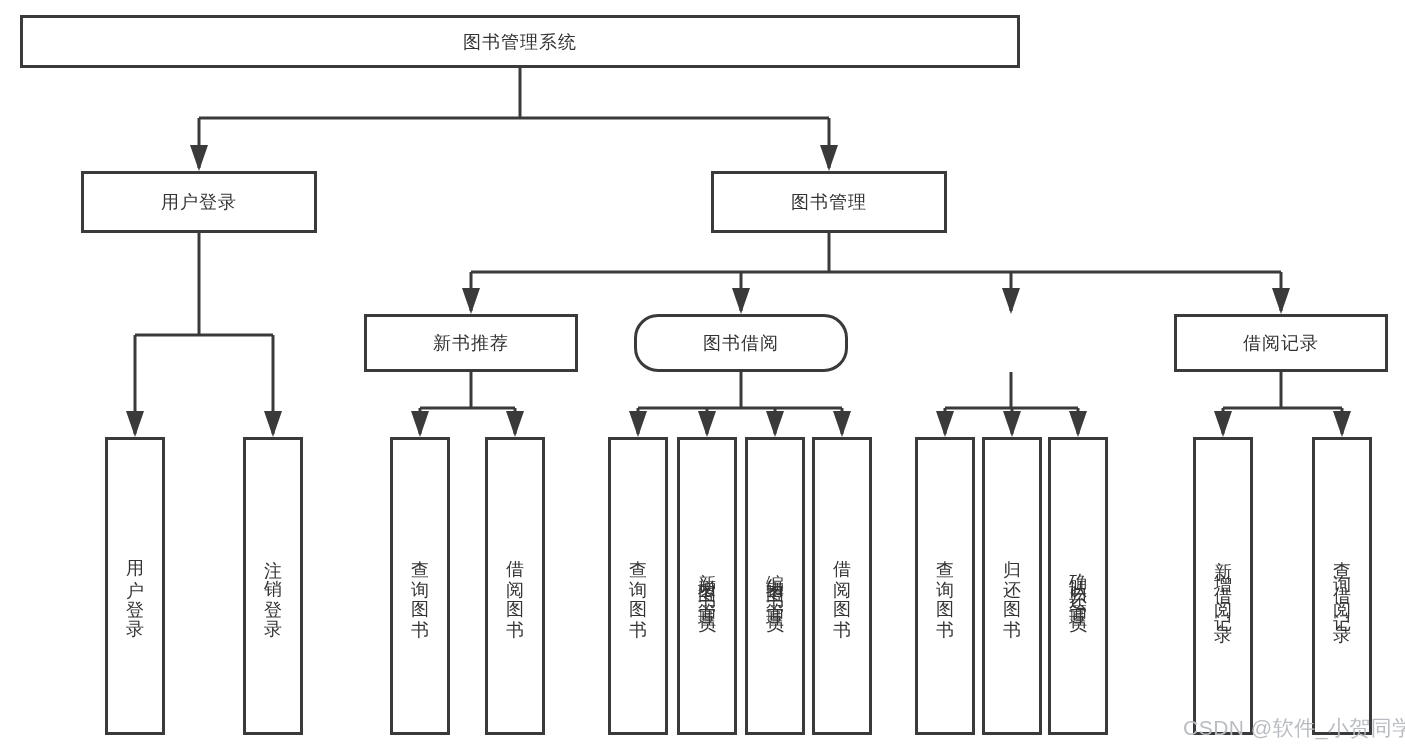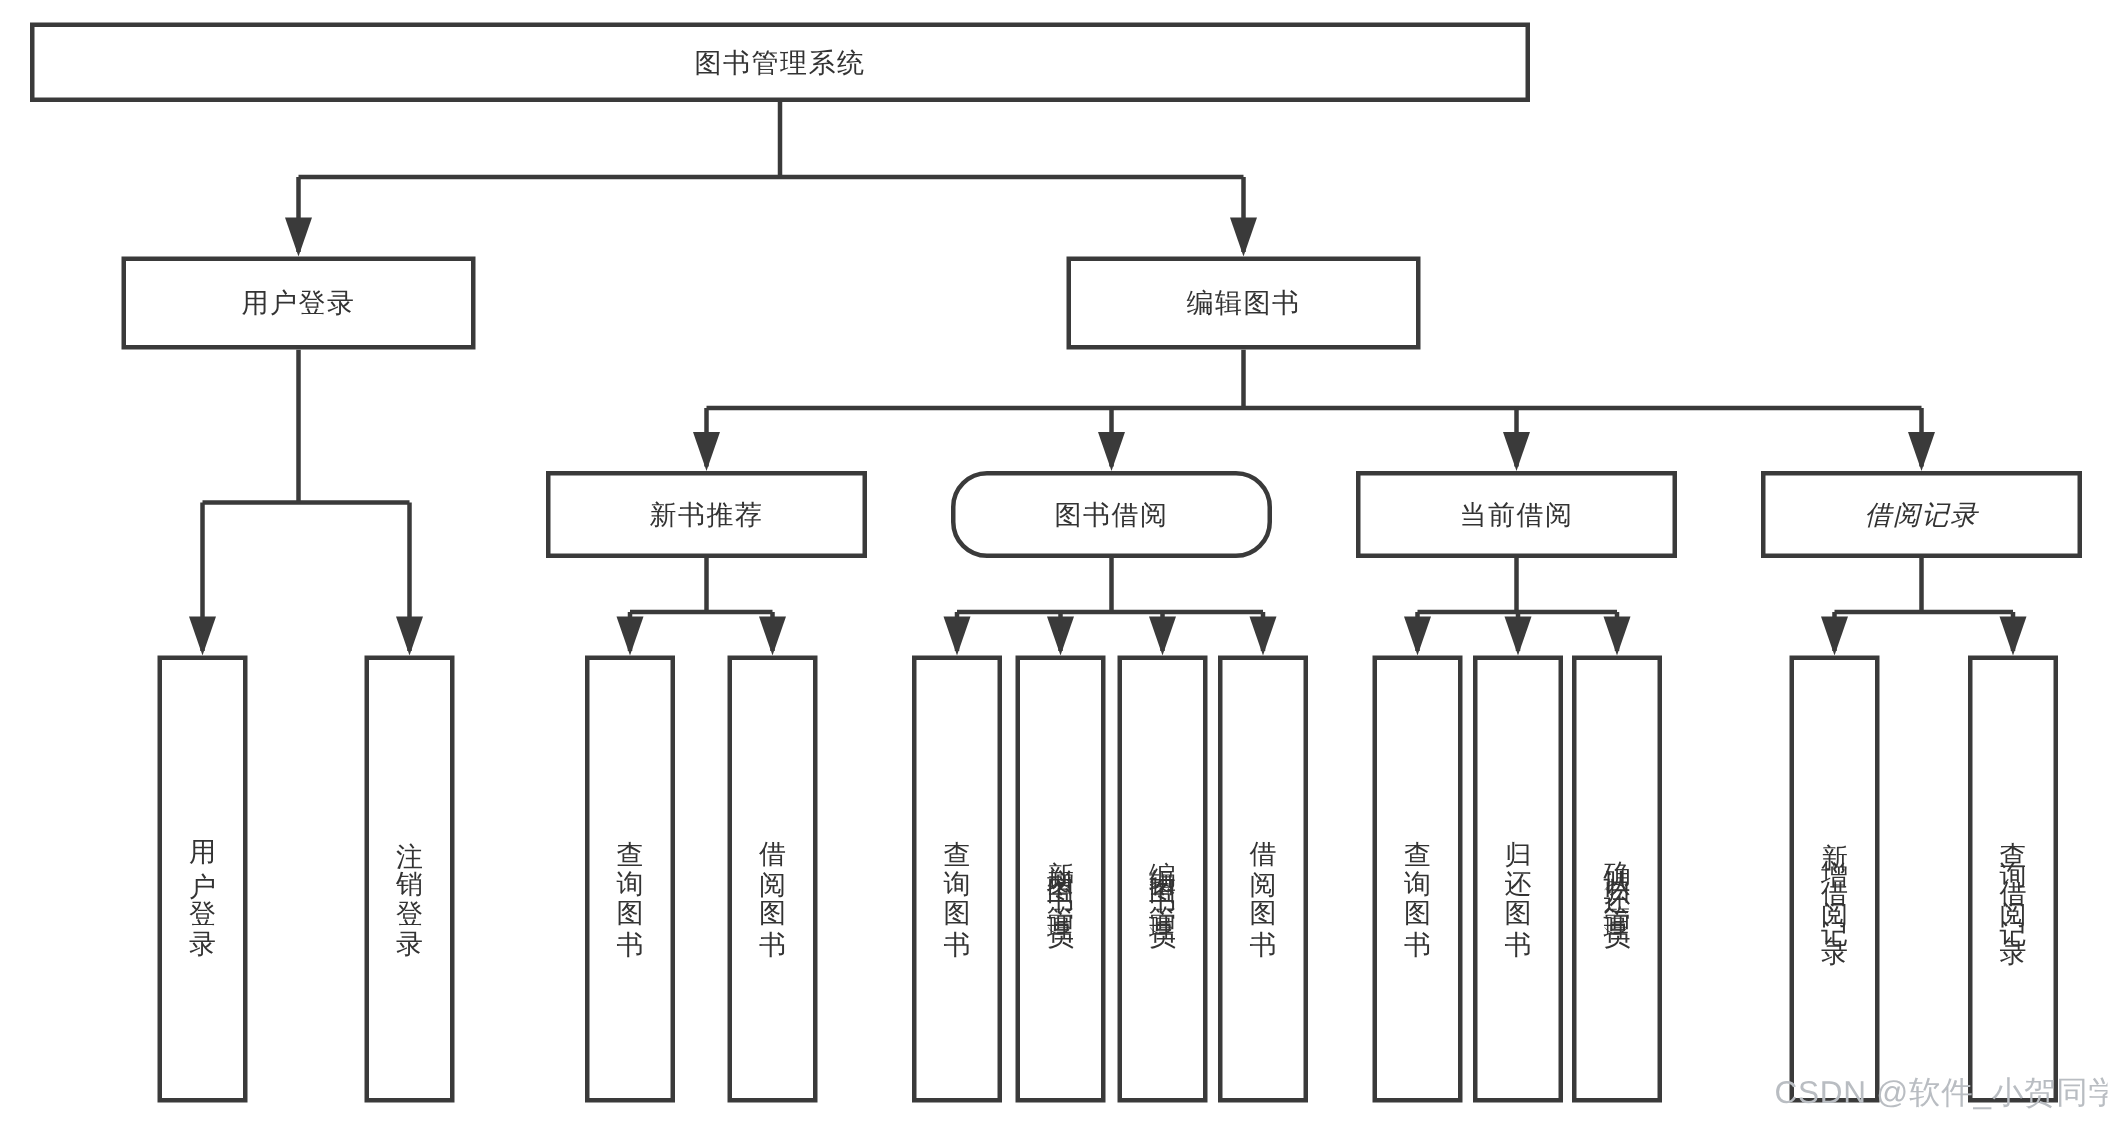--- a/index.html
+++ b/index.html
@@ -133,26 +133,25 @@
       <polygon points="1069,411 1087,411 1078,437"></polygon>
 
       <polygon points="1214,411 1232,411 1223,437"></polygon>
       <polygon points="1333,411 1351,411 1342,437"></polygon>
     </g>
   </svg>
 
   <div class="node hnode" style="left:20px; top:15px; width:1000px; height:53px;">图书管理系统</div>
 
   <div class="node hnode" style="left:81px; top:171px; width:236px; height:62px;">用户登录</div>
-  <div class="node hnode" style="left:711px; top:171px; width:236px; height:62px;">编辑图书</div>
+  <div class="node hnode" style="left:711px; top:171px; width:236px; height:62px;">图书管理</div>
 
   <div class="node hnode" style="left:364px; top:314px; width:214px; height:58px;">新书推荐</div>
   <div class="node hnode" style="left:634px; top:314px; width:214px; height:58px;border-radius:24px;">图书借阅</div>
-  <div class="node hnode" style="left:904px; top:314px; width:214px; height:58px;">当前借阅</div>
-  <div class="node hnode" style="left:1174px; top:314px; width:214px; height:58px;font-style:italic;">借阅记录</div>
+  <div class="node hnode" style="left:1174px; top:314px; width:214px; height:58px;">借阅记录</div>
 
   <div class="node vnode ls-lg" style="left:105px;">
     <span class="vtext">用户登录</span>
   </div>
   <div class="node vnode ls-lg" style="left:243px;">
     <span class="vtext">注销登录</span>
   </div>
 
   <div class="node vnode ls-lg" style="left:390px;">
     <span class="vtext">查询图书</span>

